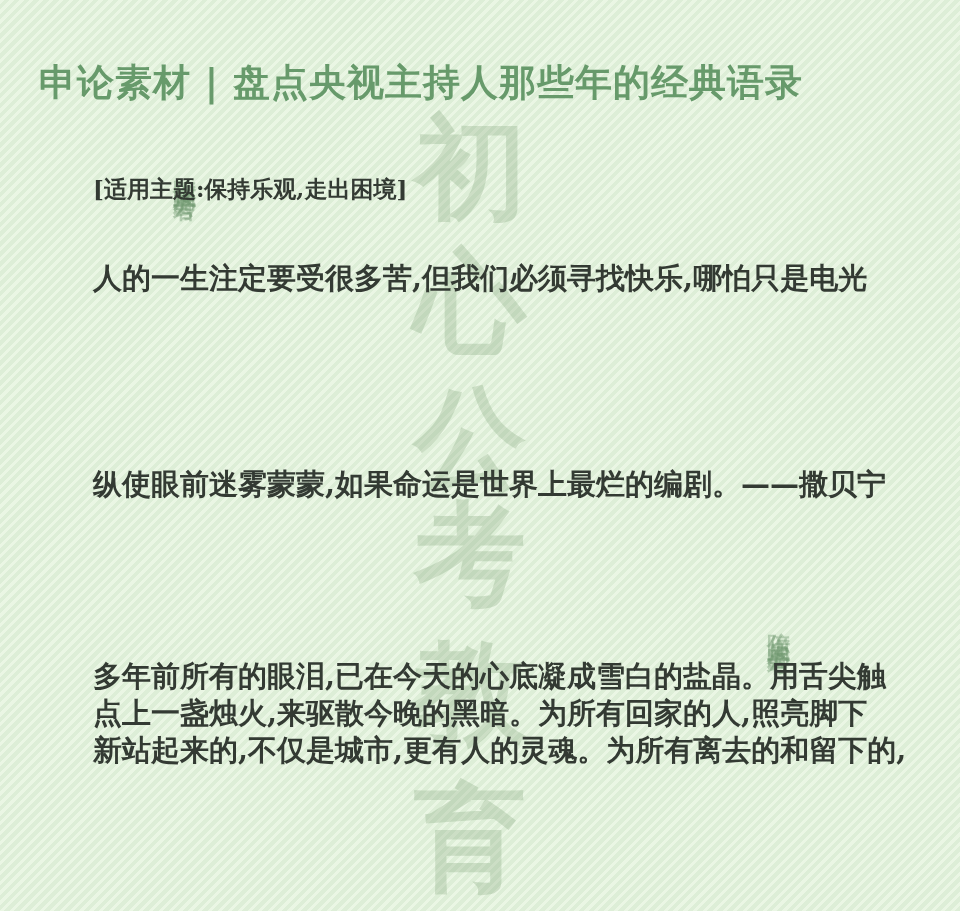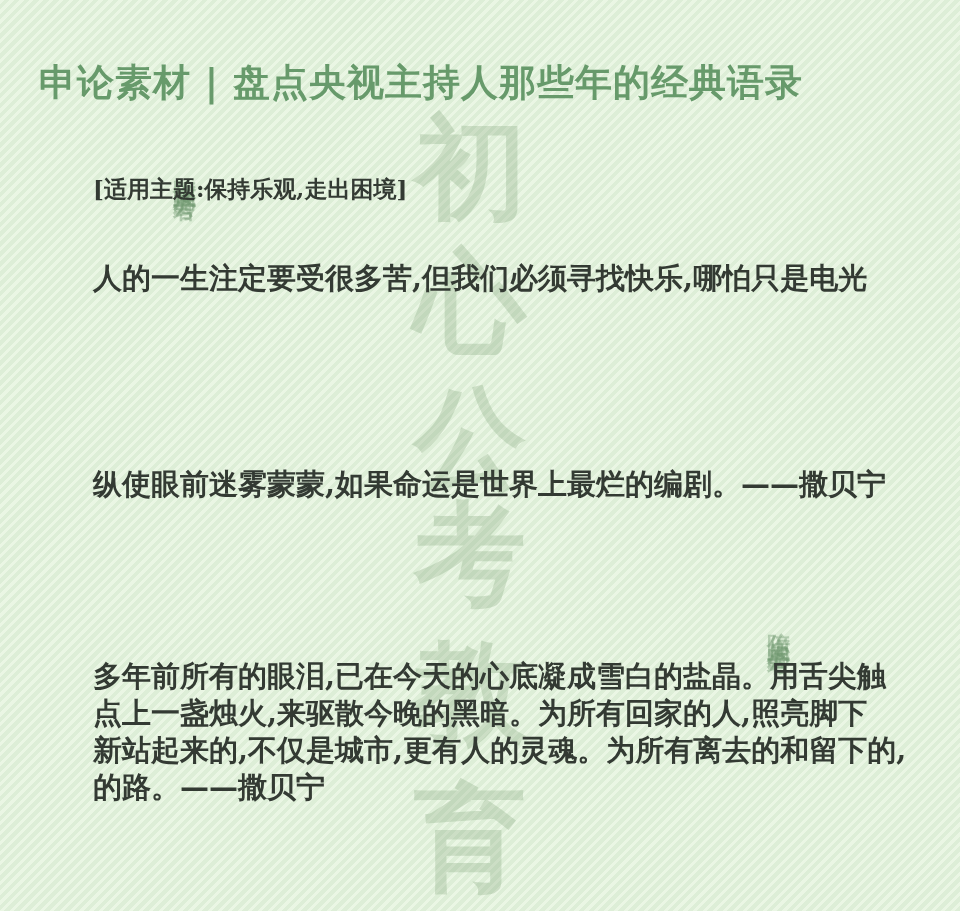--- a/index.html
+++ b/index.html
@@ -74,16 +74,15 @@
 
   <div class="para p3">
     <div class="line">纵使眼前迷雾蒙蒙,如果命运是世界上最烂的编剧。——撒贝宁</div>
   </div>
 
 
   <div class="para p5">
     <div class="line">多年前所有的眼泪,已在今天的心底凝成雪白的盐晶。用舌尖触</div>
     <div class="line">点上一盏烛火,来驱散今晚的黑暗。为所有回家的人,照亮脚下</div>
     <div class="line">新站起来的,不仅是城市,更有人的灵魂。为所有离去的和留下的,</div>
-    <div class="line">的路。——撒贝宁</div>
   </div>
 
 </div>
 
 </body></html>

